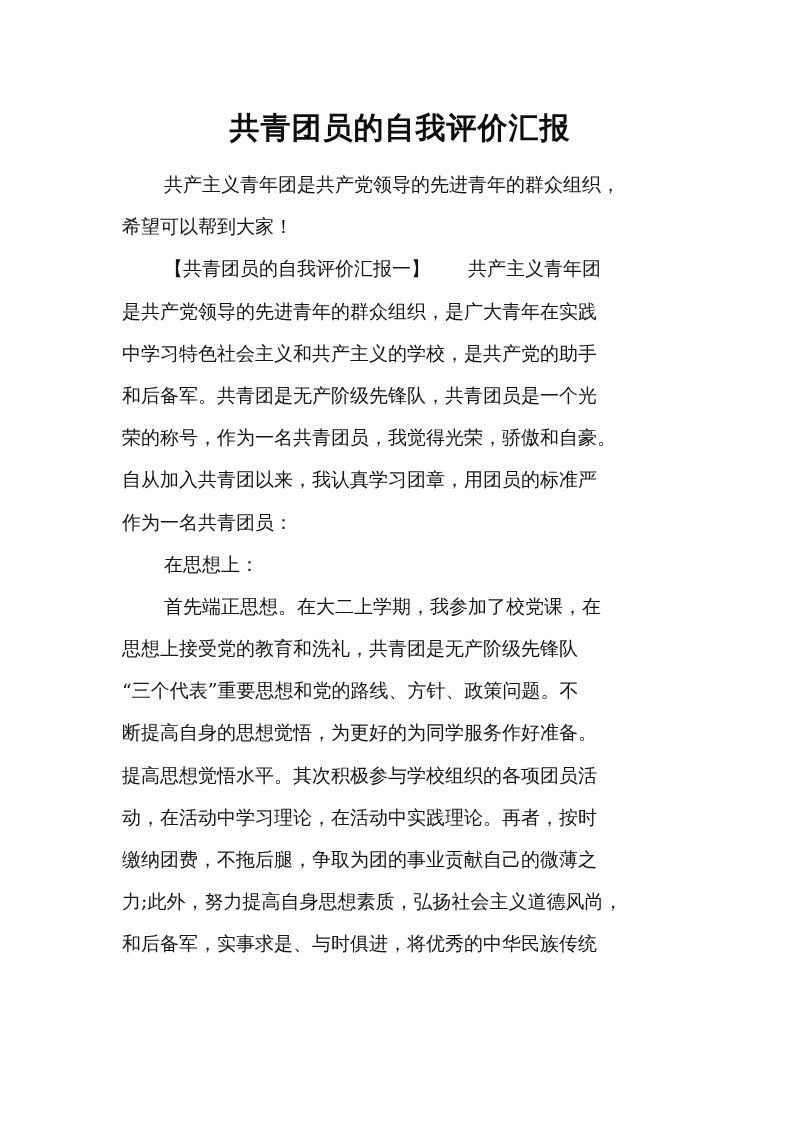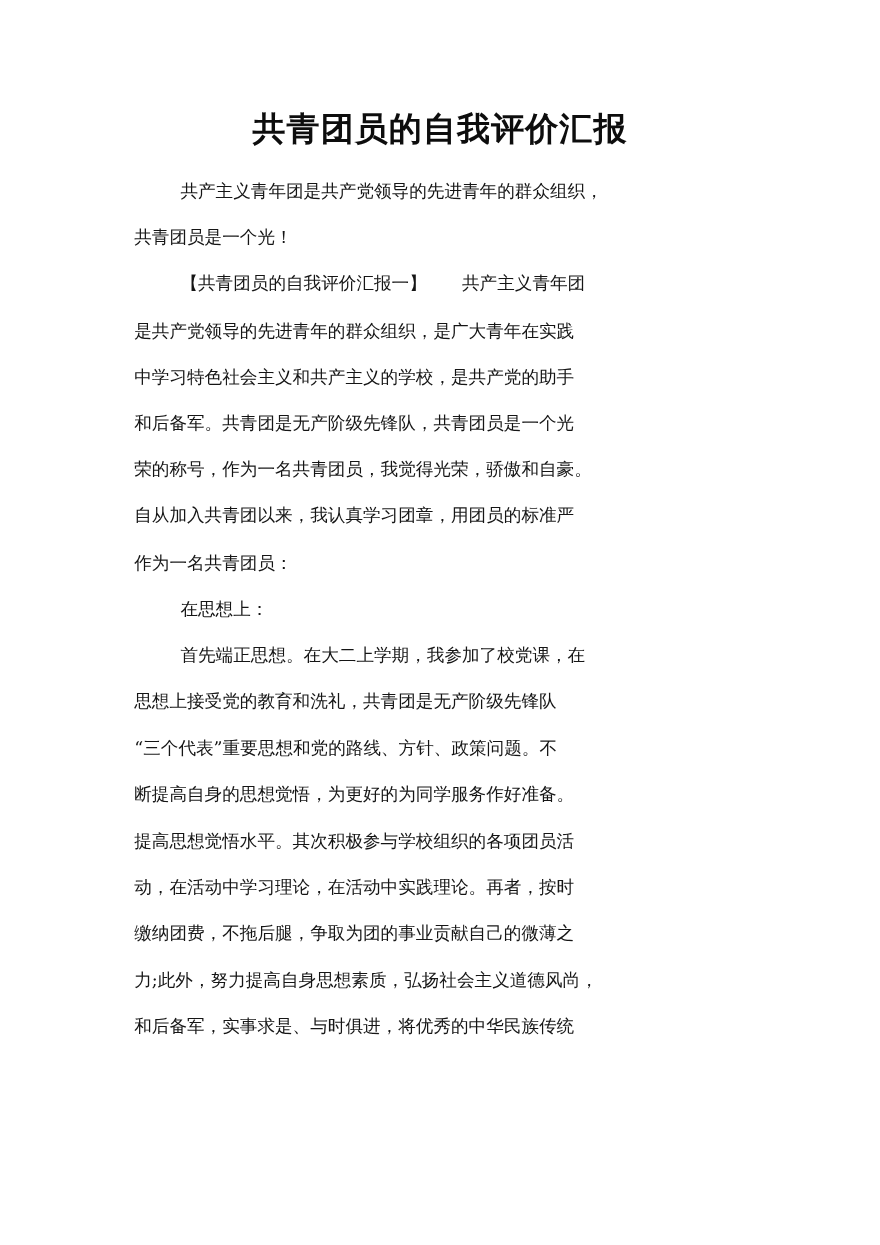--- a/index.html
+++ b/index.html
@@ -11,21 +11,21 @@
       width: 800px;
       height: 1132px;
       overflow: hidden;
       position: relative;
       font-family: "DejaVu Serif", "Liberation Serif", serif;
       color: #111111;
     }
     .page {
       position: absolute;
       left: 0;
-      top: 0;
+      top: 10px;
       width: 800px;
       height: 1097px;
       background: #ffffff;
     }
     .title {
       position: absolute;
       left: 0;
       top: 96px;
       width: 800px;
       text-align: center;
@@ -34,42 +34,42 @@
       font-size: 30px;
       line-height: 44px;
       letter-spacing: 1px;
       color: #0d0d0d;
     }
     .body-text {
       position: absolute;
       left: 122px;
       top: 153px;
       width: 556px;
-      font-size: 16px;
+      font-size: 19px;
       line-height: 42.2px;
       color: #151515;
     }
     .line {
       display: block;
       white-space: nowrap;
       height: 42.2px;
     }
     .indent {
       padding-left: 42px;
     }
   </style>
 </head>
 <body>
 
 <div class="page">
   <div class="title">共青团员的自我评价汇报</div>
 
   <div class="body-text">
     <span class="line indent">共产主义青年团是共产党领导的先进青年的群众组织，</span>
-    <span class="line">共青团员是一个光！</span>
+    <span class="line">希望可以帮到大家！</span>
     <span class="line indent">【共青团员的自我评价汇报一】　　共产主义青年团</span>
     <span class="line">是共产党领导的先进青年的群众组织，是广大青年在实践</span>
     <span class="line">中学习特色社会主义和共产主义的学校，是共产党的助手</span>
     <span class="line">和后备军。共青团是无产阶级先锋队，共青团员是一个光</span>
     <span class="line">荣的称号，作为一名共青团员，我觉得光荣，骄傲和自豪。</span>
     <span class="line">自从加入共青团以来，我认真学习团章，用团员的标准严</span>
     <span class="line">作为一名共青团员：</span>
     <span class="line indent">在思想上：</span>
     <span class="line indent">首先端正思想。在大二上学期，我参加了校党课，在</span>
     <span class="line">思想上接受党的教育和洗礼，共青团是无产阶级先锋队</span>

